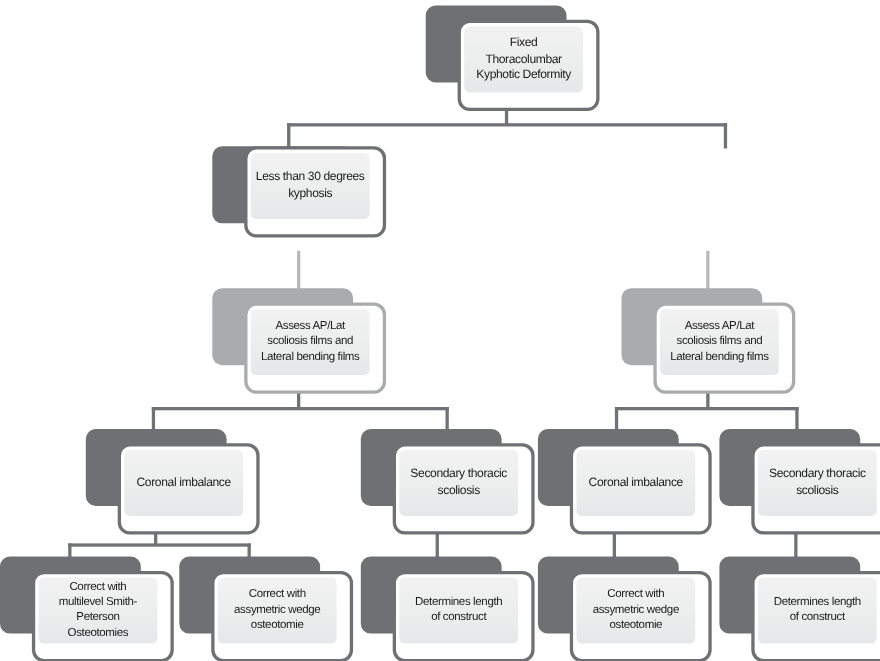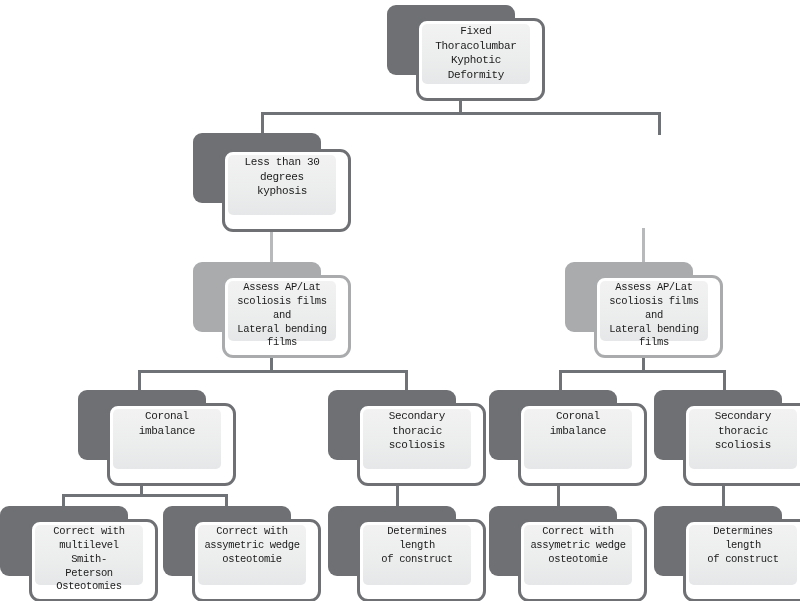--- a/index.html
+++ b/index.html
@@ -53,25 +53,24 @@
   }
   .node .inner {
     position: absolute;
     left: 3px;
     top: 3px;
     right: 12px;
     bottom: 14px;
     border-radius: 5px;
     background: linear-gradient(180deg, #f2f2f2 0%, #eceded 55%, #e6e7e8 100%);
     display: flex;
-    align-items: flex-start;
+    align-items: center;
     justify-content: center;
     text-align: center;
     box-sizing: border-box;
-    font-family: Liberation Mono, monospace;
   }
   .node .label {
     color: #1b1b1b;
     font-size: 11px;
     line-height: 1.32;
     letter-spacing: -0.35px;
     padding: 0 4px;
     white-space: pre-line;
   }
   .node.small .label { font-size: 10.5px; }
@@ -121,21 +120,21 @@
       <div class="inner">
         <div class="label">Fixed
 Thoracolumbar
 Kyphotic Deformity</div>
       </div>
     </div>
   </div>
 
   <div class="node" style="left:193px; top:133px; width:158px; height:96px;">
     <div class="shadow" style="width:128px; height:70px;"></div>
-    <div class="card" style="left:29px; top:16px; width:129px; height:83px;">
+    <div class="card" style="left:29px; top:0; width:129px; height:83px;">
       <div class="inner">
         <div class="label">Less than 30 degrees
 kyphosis</div>
       </div>
     </div>
   </div>
 
 
   <div class="node small" style="left:193px; top:262px; width:158px; height:96px;">
     <div class="shadow lightshadow" style="width:128px; height:70px;"></div>

